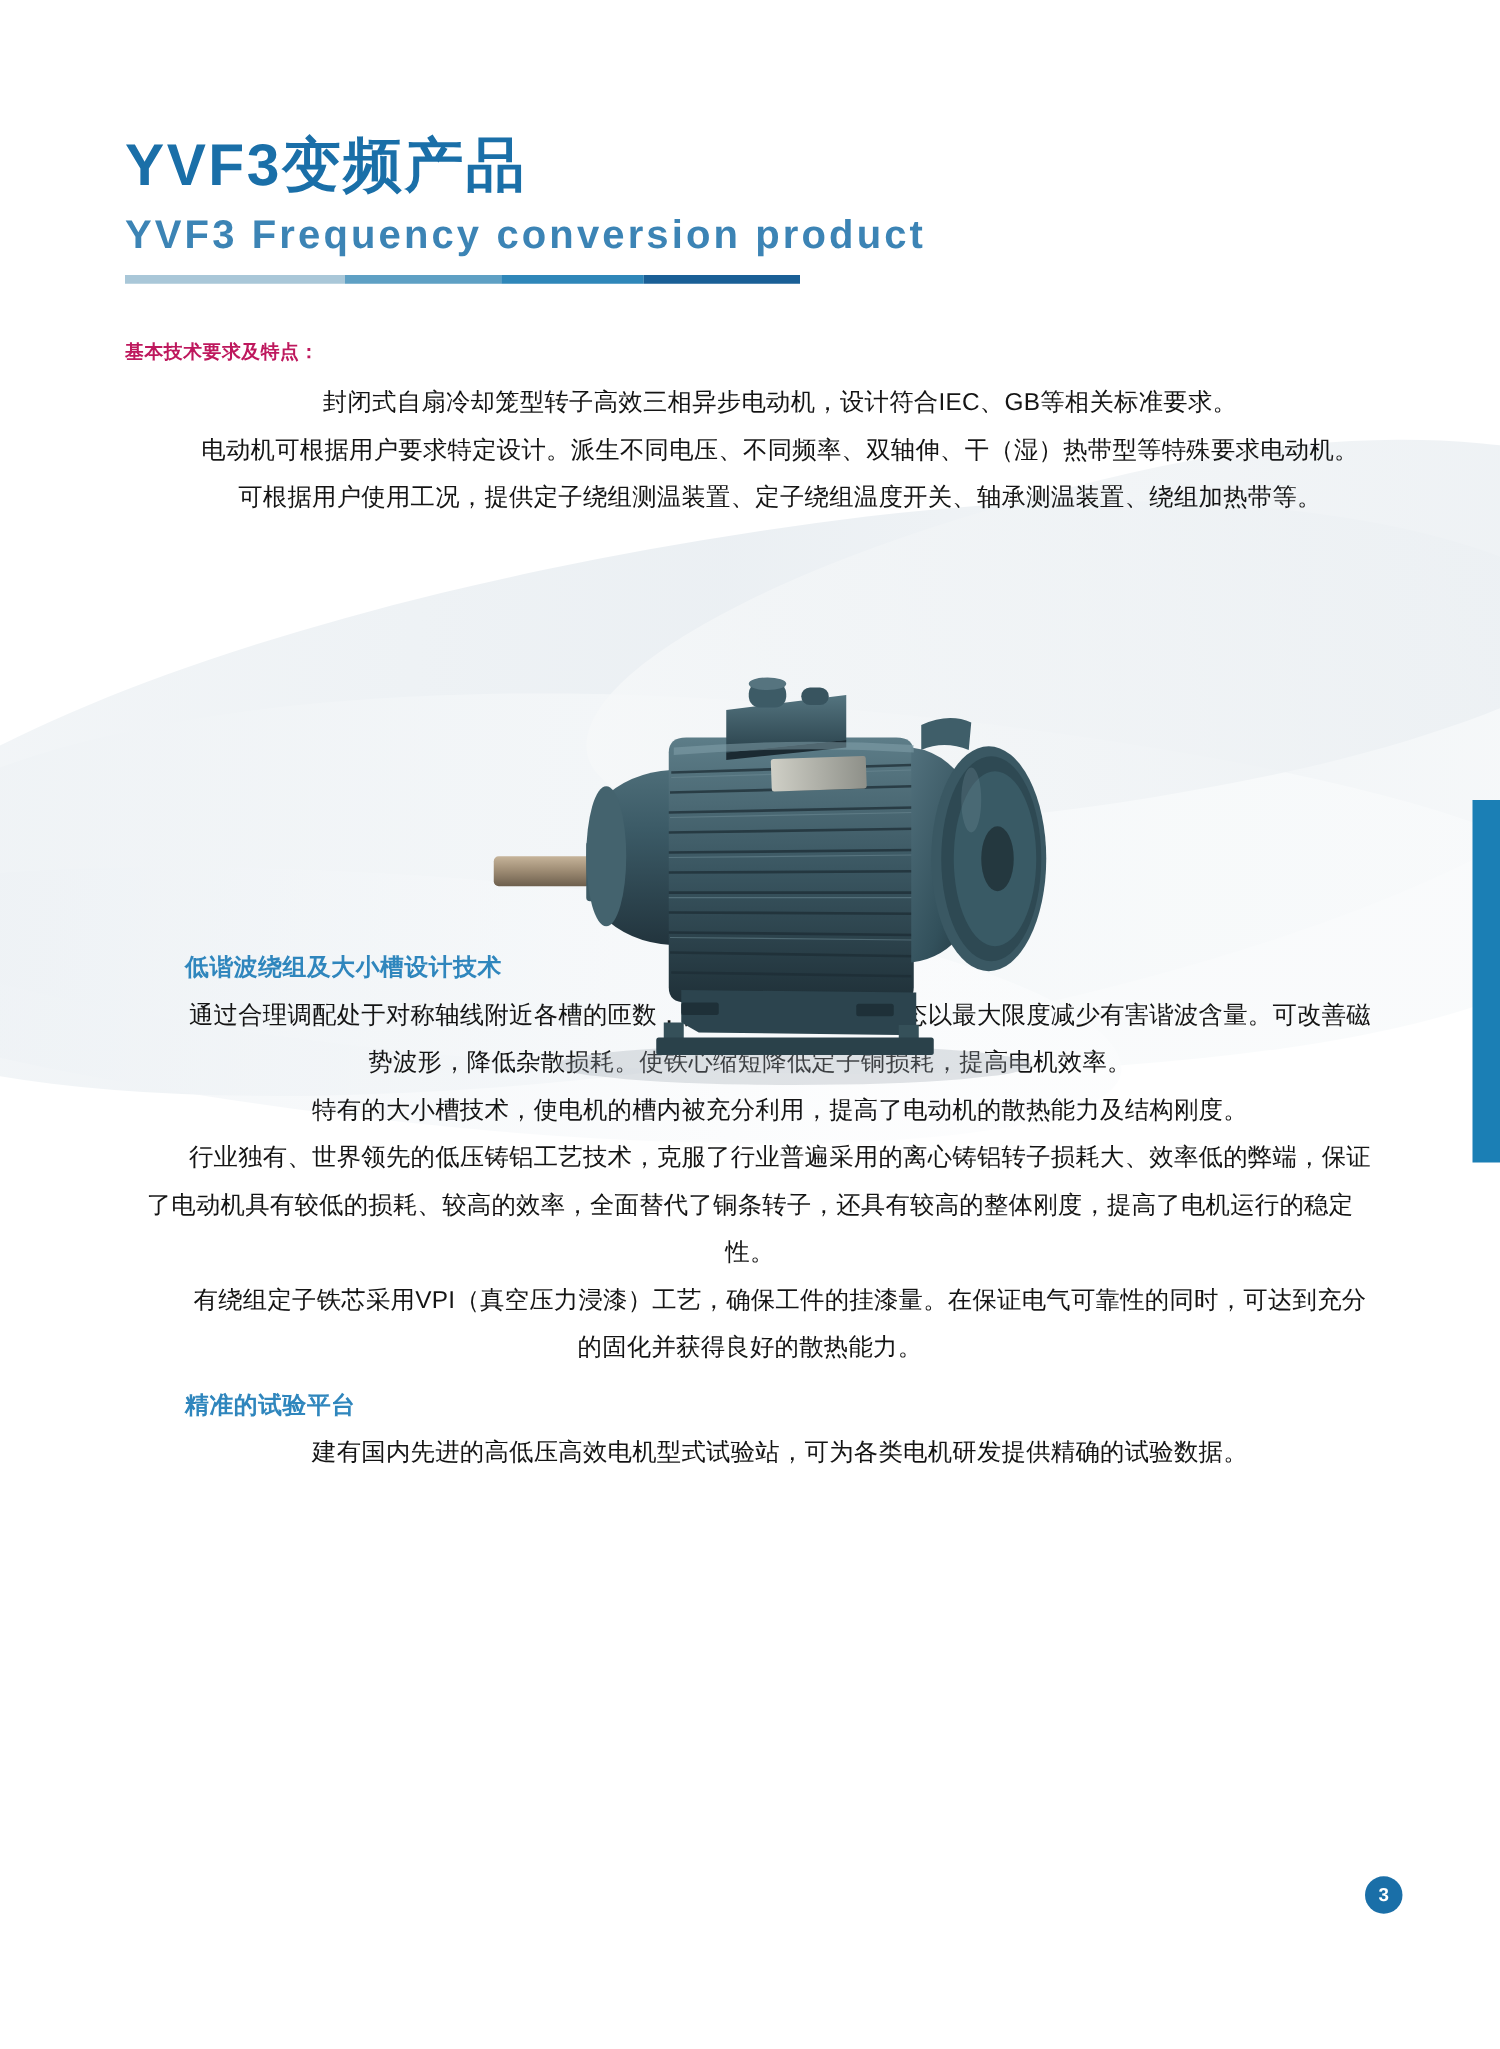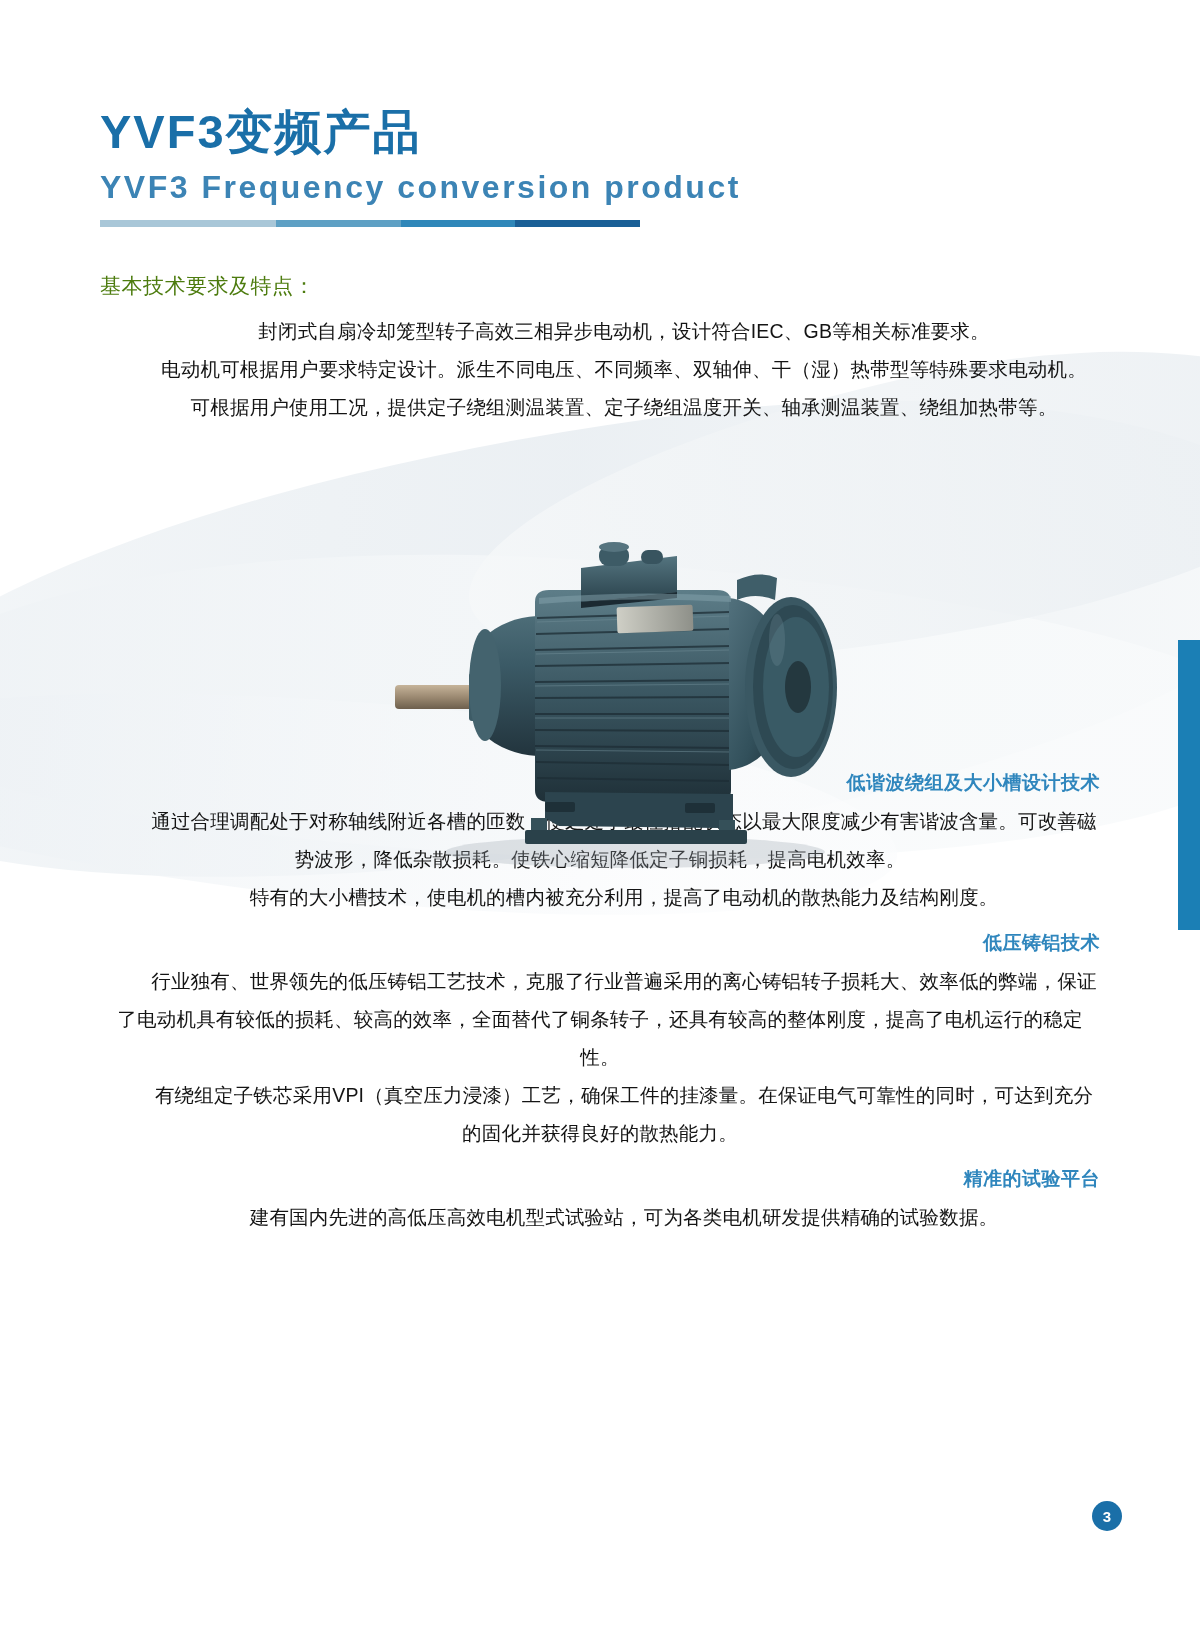--- a/index.html
+++ b/index.html
@@ -107,33 +107,32 @@
   .rule .s4 { flex: 1.1; background: #1a5f96; }
 
   
   .content {
     position: absolute;
     left: 100px;
     top: 272px;
     width: 1000px;
   }
   .h-blue {
-    color: #4d7c0f;
-    font-size: 21px;
-    font-weight: normal;
+    color: #be185d;
+    font-size: 15px;
+    font-weight: bold;
     margin: 0 0 12px 0;
     letter-spacing: .5px;
   }
   .sub-blue {
     color: #2f86bd;
     font-size: 19px;
     font-weight: bold;
     margin: 14px 0 6px 48px;
     letter-spacing: .5px;
-    text-align: right;
   }
   p.body {
     font-size: 19.5px;
     line-height: 1.95;
     color: #141414;
     margin: 0;
     text-indent: 48px;
     letter-spacing: .2px;
     text-align: center;
   }
@@ -201,21 +200,20 @@
     <p class="body">电动机可根据用户要求特定设计。派生不同电压、不同频率、双轴伸、干（湿）热带型等特殊要求电动机。</p>
     <p class="body">可根据用户使用工况，提供定子绕组测温装置、定子绕组温度开关、轴承测温装置、绕组加热带等。</p>
 
     <div class="spacer-img"></div>
 
 
     <h3 class="sub-blue">低谐波绕组及大小槽设计技术</h3>
     <p class="body">通过合理调配处于对称轴线附近各槽的匝数，使之处于最佳搭配状态以最大限度减少有害谐波含量。可改善磁势波形，降低杂散损耗。使铁心缩短降低定子铜损耗，提高电机效率。</p>
     <p class="body">特有的大小槽技术，使电机的槽内被充分利用，提高了电动机的散热能力及结构刚度。</p>
 
-    <h3 class="sub-blue">低压铸铝技术</h3>
     <p class="body">行业独有、世界领先的低压铸铝工艺技术，克服了行业普遍采用的离心铸铝转子损耗大、效率低的弊端，保证了电动机具有较低的损耗、较高的效率，全面替代了铜条转子，还具有较高的整体刚度，提高了电机运行的稳定性。</p>
 
     <p class="body">有绕组定子铁芯采用VPI（真空压力浸漆）工艺，确保工件的挂漆量。在保证电气可靠性的同时，可达到充分的固化并获得良好的散热能力。</p>
 
     <h3 class="sub-blue">精准的试验平台</h3>
     <p class="body">建有国内先进的高低压高效电机型式试验站，可为各类电机研发提供精确的试验数据。</p>
   </div>
 
   <div class="motor">
     <svg width="490" height="340" viewBox="0 0 490 340" xmlns="http://www.w3.org/2000/svg">

